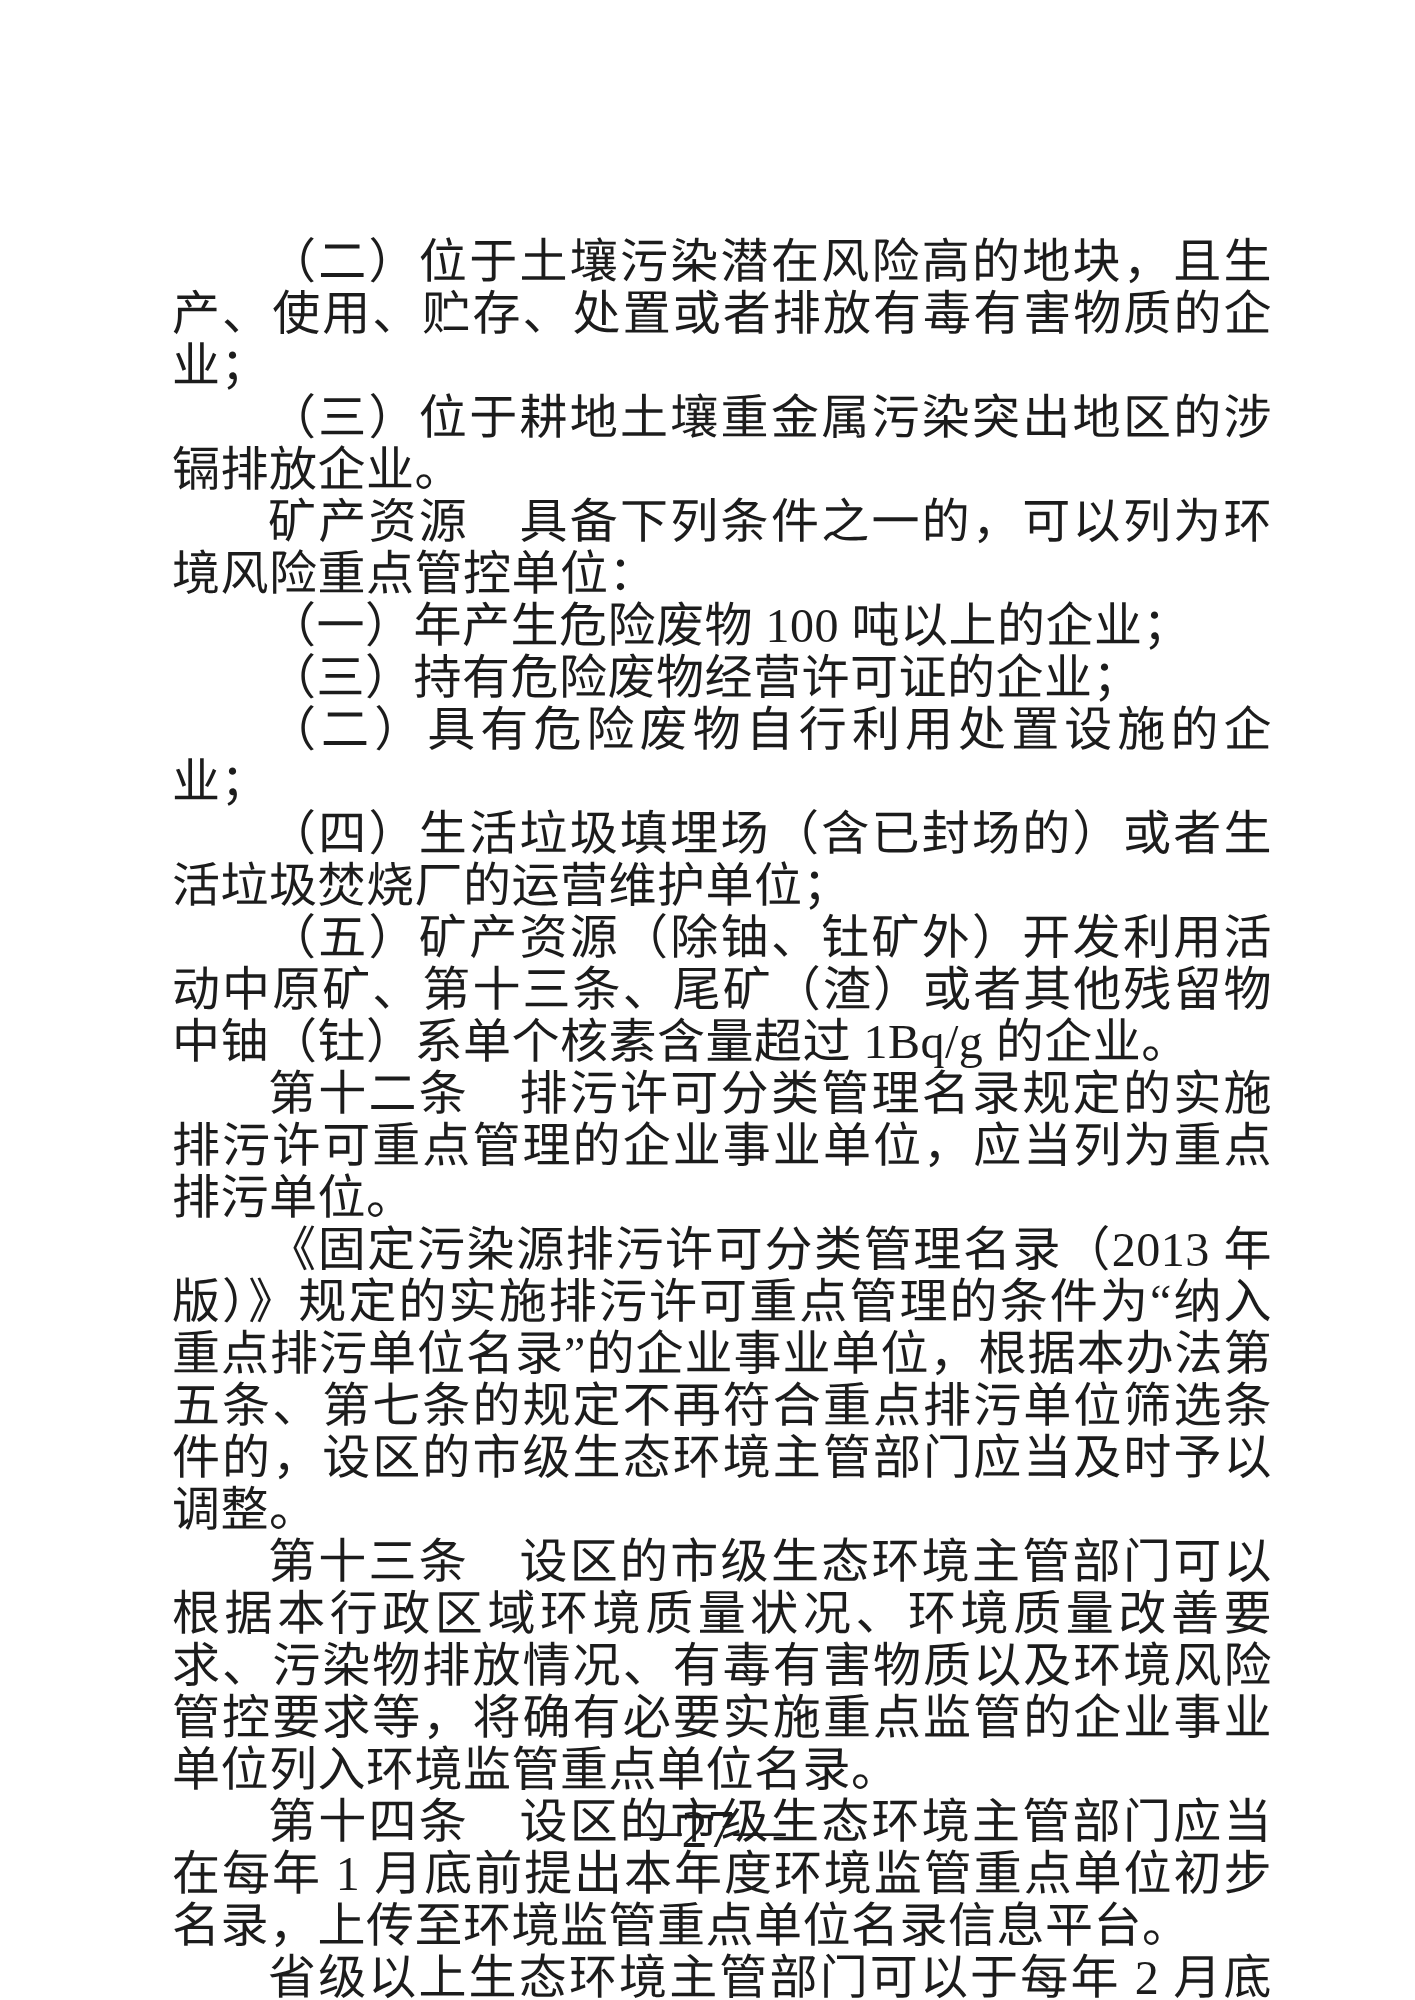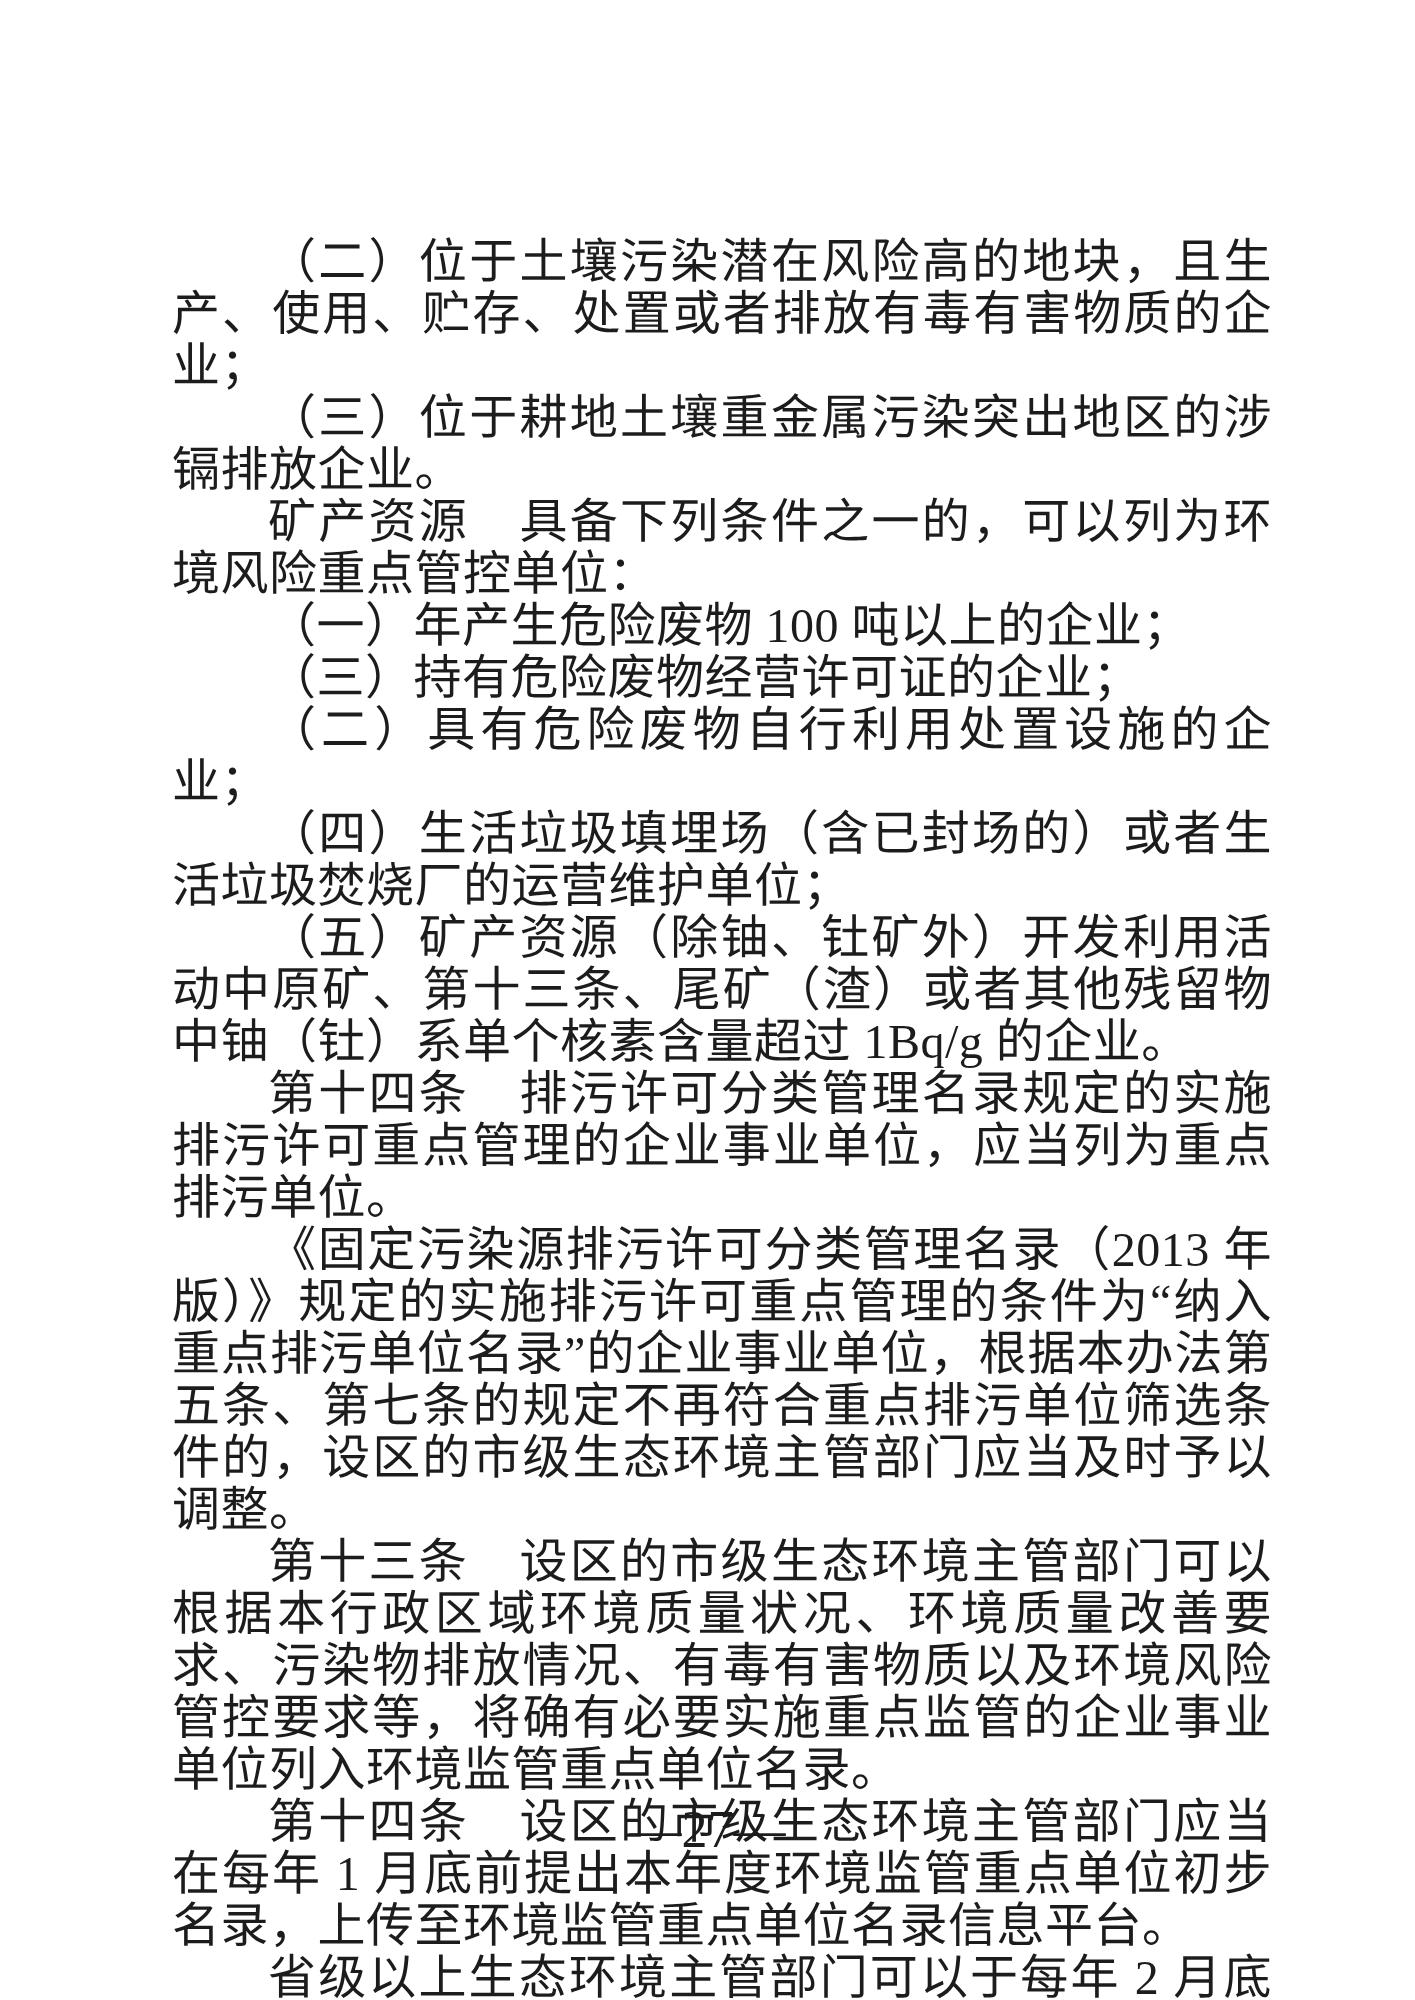--- a/index.html
+++ b/index.html
@@ -51,21 +51,21 @@
 
   <div class="text-block">
     <p>（二）位于土壤污染潜在风险高的地块，且生产、使用、贮存、处置或者排放有毒有害物质的企业；</p>
     <p>（三）位于耕地土壤重金属污染突出地区的涉镉排放企业。</p>
     <p>矿产资源　具备下列条件之一的，可以列为环境风险重点管控单位：</p>
     <p>（一）年产生危险废物 100 吨以上的企业；</p>
     <p>（三）持有危险废物经营许可证的企业；</p>
     <p>（二）具有危险废物自行利用处置设施的企业；</p>
     <p>（四）生活垃圾填埋场（含已封场的）或者生活垃圾焚烧厂的运营维护单位；</p>
     <p>（五）矿产资源（除铀、钍矿外）开发利用活动中原矿、第十三条、尾矿（渣）或者其他残留物中铀（钍）系单个核素含量超过 1Bq/g 的企业。</p>
-    <p>第十四条　排污许可分类管理名录规定的实施排污许可重点管理的企业事业单位，应当列为重点排污单位。</p>
+    <p>第十二条　排污许可分类管理名录规定的实施排污许可重点管理的企业事业单位，应当列为重点排污单位。</p>
     <p>《固定污染源排污许可分类管理名录（2013 年版）》规定的实施排污许可重点管理的条件为“纳入重点排污单位名录”的企业事业单位，根据本办法第五条、第七条的规定不再符合重点排污单位筛选条件的，设区的市级生态环境主管部门应当及时予以调整。</p>
     <p>第十三条　设区的市级生态环境主管部门可以根据本行政区域环境质量状况、环境质量改善要求、污染物排放情况、有毒有害物质以及环境风险管控要求等，将确有必要实施重点监管的企业事业单位列入环境监管重点单位名录。</p>
     <p>第十四条　设区的市级生态环境主管部门应当在每年 1 月底前提出本年度环境监管重点单位初步名录，上传至环境监管重点单位名录信息平台。</p>
     <p>省级以上生态环境主管部门可以于每年 2 月底前，通过环境监管重点单位名录信息平台，提出对环境监管重点单位初步名录的调整建议。</p>
   </div>
 
   <div class="footer">—27—</div>
 
 </div>
 

